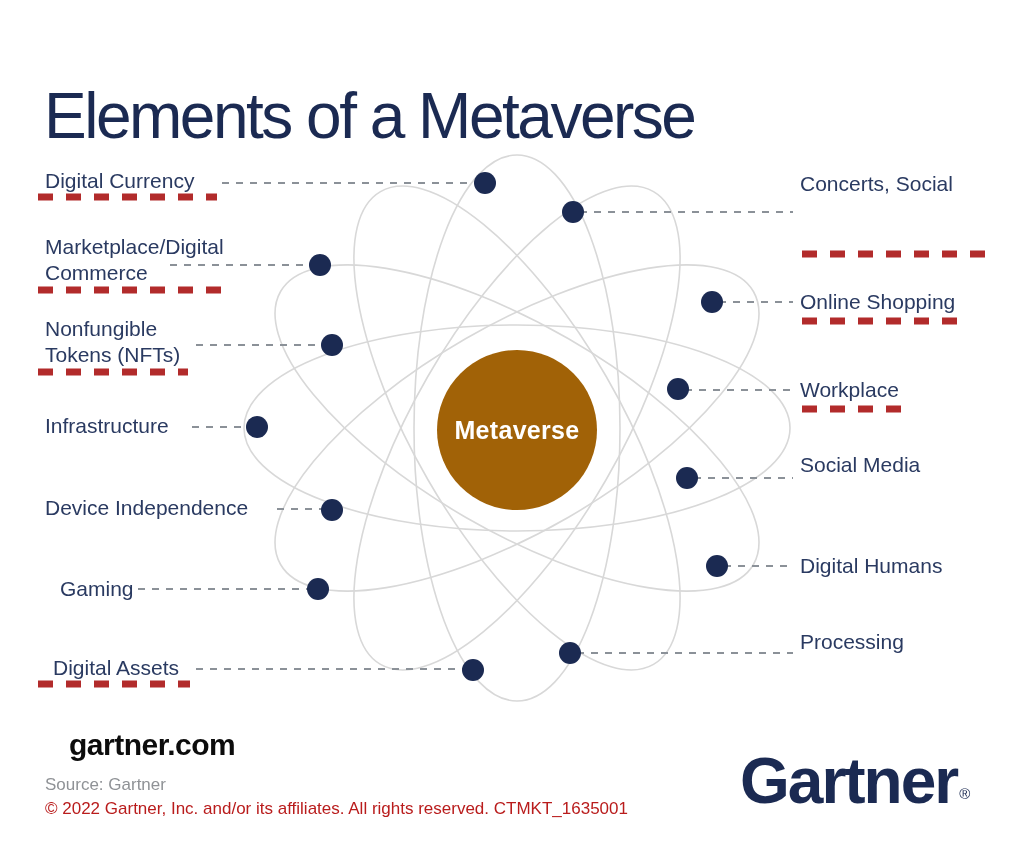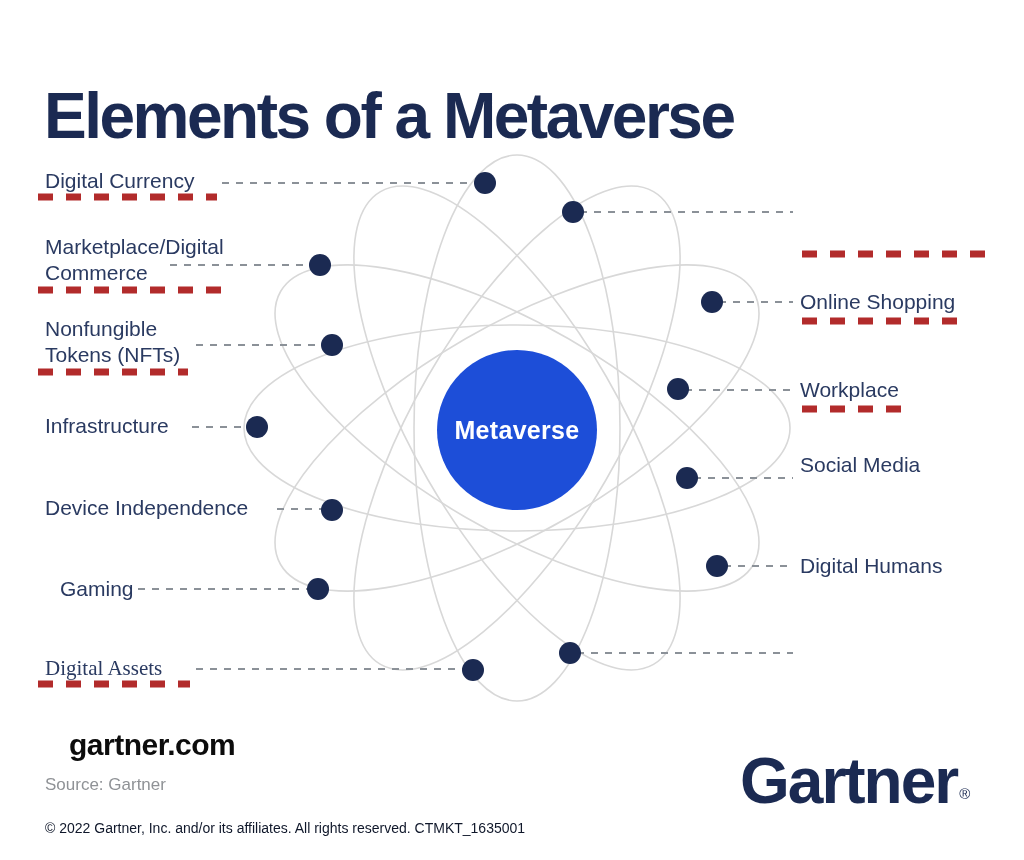--- a/index.html
+++ b/index.html
@@ -3,44 +3,44 @@
 <meta charset="utf-8">
 <style>
   html,body{margin:0;padding:0;}
   body{
     width:1024px;height:860px;position:relative;background:#ffffff;
     font-family:"Liberation Sans", sans-serif;overflow:hidden;
   }
   #diagram-svg{position:absolute;left:0;top:0;z-index:1;}
   .page-title{
     position:absolute;left:44px;top:36px;width:900px;
-    font-size:64px;font-weight:700;letter-spacing:-2.5px;
+    font-size:64px;font-weight:400;letter-spacing:-2.5px;
     color:#1b2a52;z-index:2;
   }
   .node-label{
     position:absolute;z-index:2;font-size:21px;line-height:26px;
     color:#2a3a61;white-space:nowrap;
   }
   .center-circle{
     position:absolute;left:437px;top:350px;width:160px;height:160px;
-    border-radius:50%;background:#1d4ed8;z-index:3;
+    border-radius:50%;background:#a16207;z-index:3;
     display:flex;align-items:center;justify-content:center;
   }
   .center-circle .center-text{
     color:#ffffff;font-size:25px;font-weight:700;letter-spacing:0.3px;
   }
   .footer-site{
     position:absolute;left:45px;top:728px;font-size:30px;font-weight:700;
     color:#0c0c0c;z-index:2;letter-spacing:-0.5px;margin-left:24px;
   }
   .footer-source{
     position:absolute;left:45px;top:775px;font-size:17px;color:#8f9296;z-index:2;
   }
   .footer-copyright{
-    position:absolute;left:45px;top:820px;font-size:14px;color:#0f172a;z-index:2;
+    position:absolute;left:45px;top:799px;font-size:17px;color:#b91c1c;z-index:2;
   }
   .brand-logo{
     position:absolute;left:740px;top:744px;z-index:2;
     color:#1b2a52;font-size:64px;font-weight:800;letter-spacing:-2px;
   }
   .brand-logo .reg-mark{
     font-size:15px;font-weight:400;letter-spacing:0;
     position:relative;top:-4px;left:2px;vertical-align:baseline;
   }
 </style>
@@ -114,31 +114,33 @@
   </div>
 <div class="node-label" style="left: 45px; top: 413px;">
     <div>Infrastructure</div>
   </div>
 <div class="node-label" style="left: 45px; top: 495px;">
     <div>Device Independence</div>
   </div>
 <div class="node-label" style="left: 60px; top: 576px;">
     <div>Gaming</div>
   </div>
-<div class="node-label" style="left: 45px; top: 655px; font-family: Liberation Serif, serif;">
+<div class="node-label" style="left: 53px; top: 655px;">
     <div>Digital Assets</div>
   </div>
 <div class="node-label" style="left: 800px; top: 171px;">
+    <div>Concerts, Social</div>
   </div>
 <div class="node-label" style="left: 800px; top: 289px;">
     <div>Online Shopping</div>
   </div>
 <div class="node-label" style="left: 800px; top: 377px;">
     <div>Workplace</div>
   </div>
 <div class="node-label" style="left: 800px; top: 452px;">
     <div>Social Media</div>
   </div>
 <div class="node-label" style="left: 800px; top: 553px;">
     <div>Digital Humans</div>
   </div>
 <div class="node-label" style="left: 800px; top: 629px;">
+    <div>Processing</div>
   </div>
 
 </body></html>

